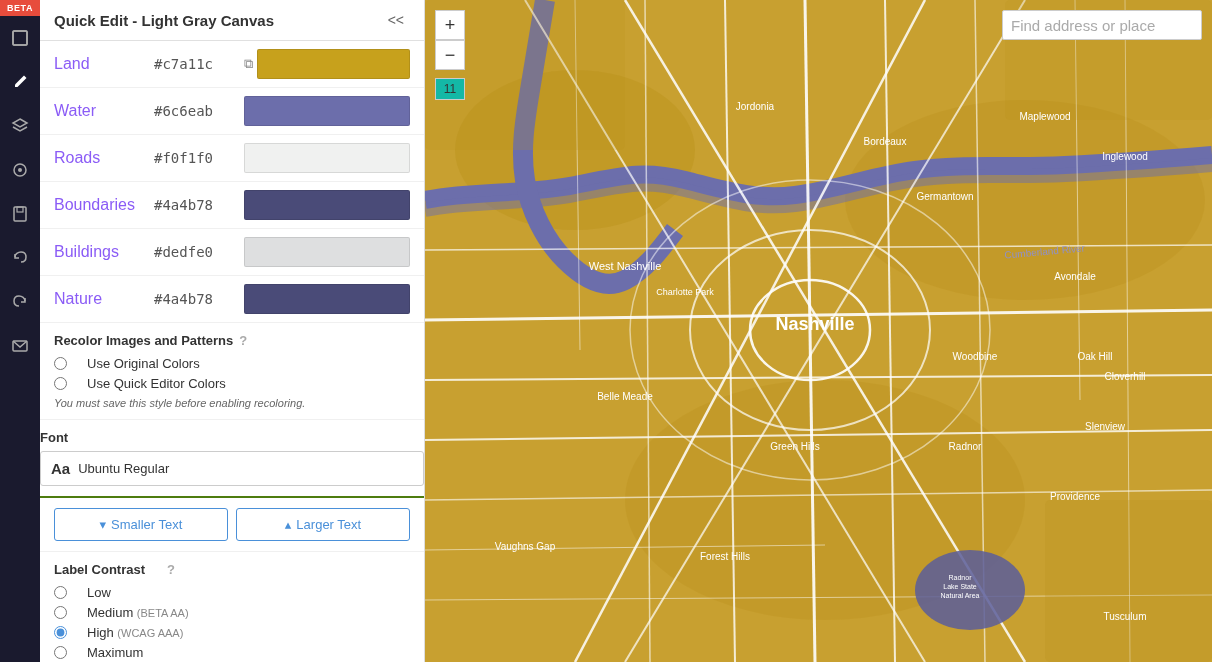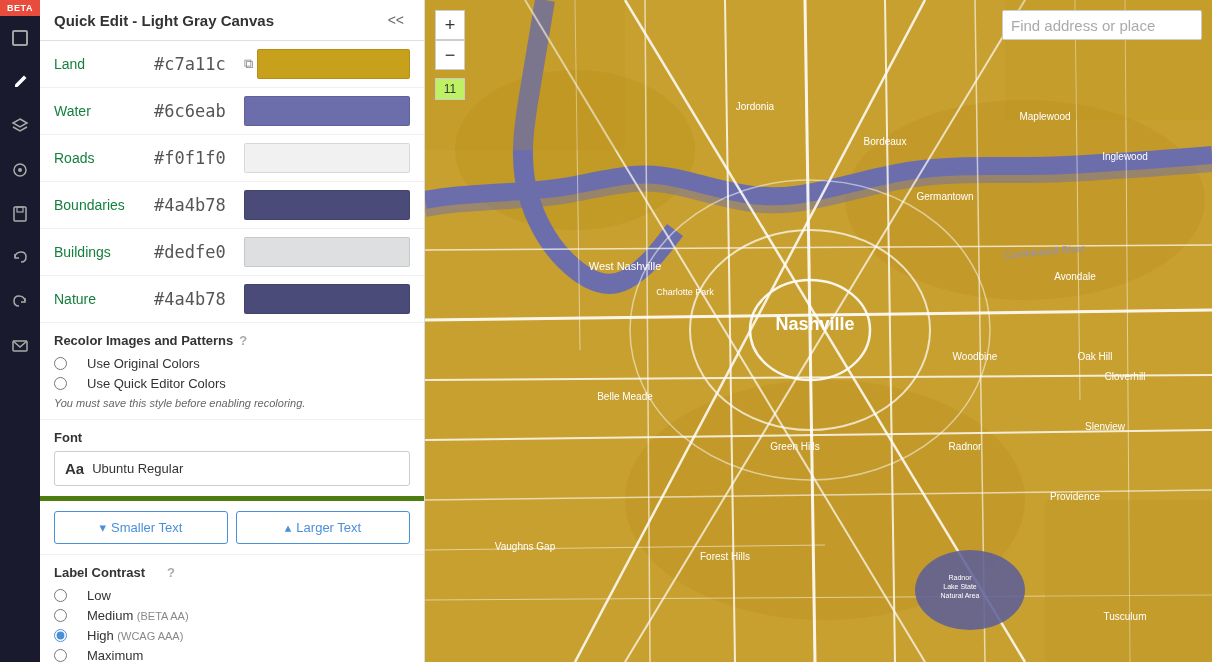--- a/index.html
+++ b/index.html
@@ -69,27 +69,27 @@
     
     .color-row {
       display: flex;
       align-items: center;
       padding: 8px 14px;
       border-bottom: 1px solid #f0f0f0;
       gap: 10px;
     }
     .color-label {
       width: 90px;
-      font-size: 14px;
-      color: #15803d;
+      font-size: 16px;
+      color: #8b5cf6;
       flex-shrink: 0;
     }
     .color-hex {
       width: 80px;
-      font-size: 17px;
+      font-size: 14px;
       color: #555;
       font-family: monospace;
     }
     .color-swatch-container {
       display: flex;
       align-items: center;
       gap: 4px;
       flex: 1;
     }
     .color-swatch {
@@ -138,22 +138,22 @@
     }
     .save-notice {
       font-size: 11px;
       color: #666;
       margin-top: 6px;
       font-style: italic;
     }
 
     
     .font-section {
-      padding: 10px 14px;
-      border-bottom: 5px solid #4d7c0f;
+      padding: 10px 0;
+      border-bottom: 2px solid #4d7c0f;
     }
     .font-label {
       font-size: 13px;
       font-weight: 600;
       color: #333;
       margin-bottom: 6px;
     }
     .font-selector {
       display: flex;
       align-items: center;
@@ -240,21 +240,21 @@
       justify-content: center;
       cursor: pointer;
       font-size: 18px;
       color: #333;
       font-weight: 300;
     }
     .zoom-level {
       position: absolute;
       top: 78px;
       left: 10px;
-      background: #bef264;
+      background: #14b8a6;
       border: 1px solid #ccc;
       width: 30px;
       height: 22px;
       display: flex;
       align-items: center;
       justify-content: center;
       font-size: 12px;
       color: #333;
     }
     .search-box {

